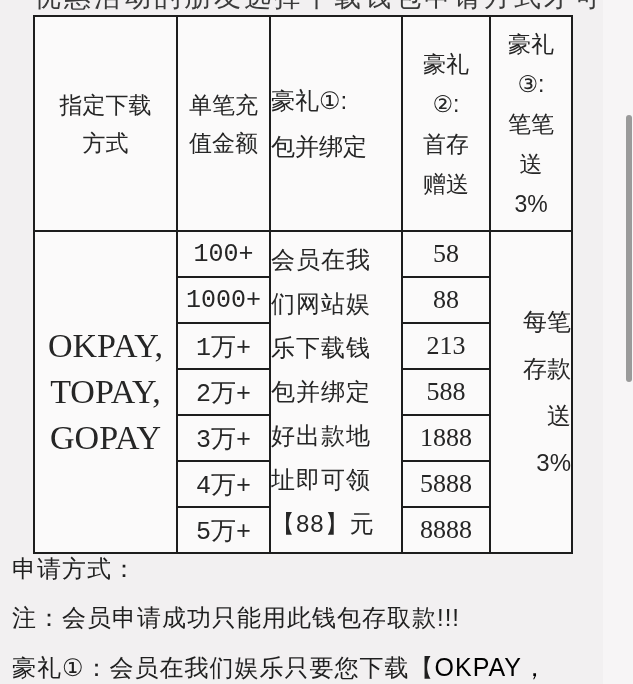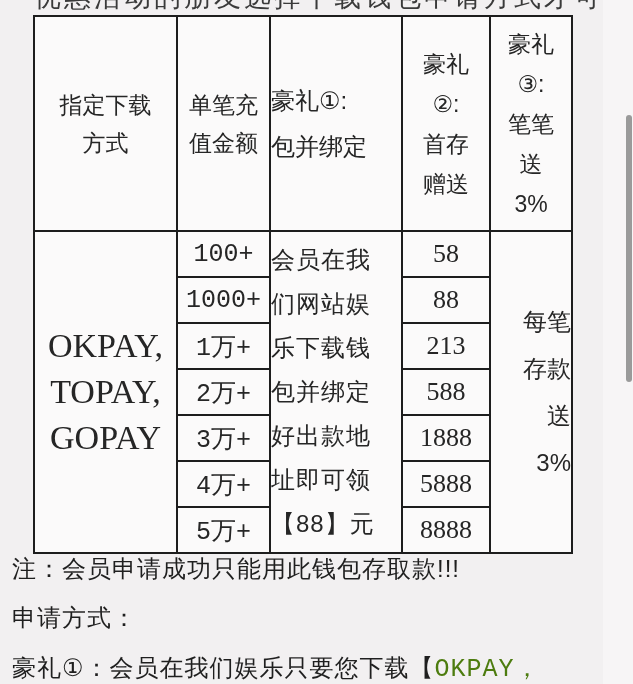--- a/index.html
+++ b/index.html
@@ -62,22 +62,22 @@
     font-size:34px;
   }
   td.methods .mline{line-height:46px;}
   td.gift1{vertical-align:middle;text-align:left;padding-left:7px;font-size:24px;}
   td.gift1 .gline{line-height:44px;letter-spacing:1px;white-space:nowrap;}
   td.gift3{text-align:right;vertical-align:middle;font-size:24px;}
   td.gift3 .g3line{line-height:47px;}
   .notes{position:absolute;left:12px;top:553px;width:610px;}
   .note-line{font-size:24px;letter-spacing:1px;margin-bottom:17px;white-space:nowrap;color:#1f1f1f;}
   .note-highlight{
-    color:#4d7c0f;
-    font-family:Liberation Mono, monospace;
+    color:#000000;
+    font-family:Liberation Sans, sans-serif;
     font-size:25px;
   }
 </style>
 </head>
 <body>
 
 <div class="right-gutter"></div>
 <div class="scrollbar-thumb"></div>
 
 <div class="clipped-top">
@@ -166,16 +166,16 @@
     <td class="gift2">5888</td>
   </tr>
   <tr style="height:44px;">
     <td class="amount">5万+</td>
     <td class="gift2">8888</td>
   </tr>
 </tbody>
   </table>
 
 <div class="notes">
+  <div class="note-line">申请方式：</div>
   <div class="note-line">注：会员申请成功只能用此钱包存取款!!!</div>
-  <div class="note-line">申请方式：</div>
   <div class="note-line"><span>豪礼①：会员在我们娱乐只要您下载【</span><span class="note-highlight">OKPAY，</span></div>
 </div>
 
 </body></html>

